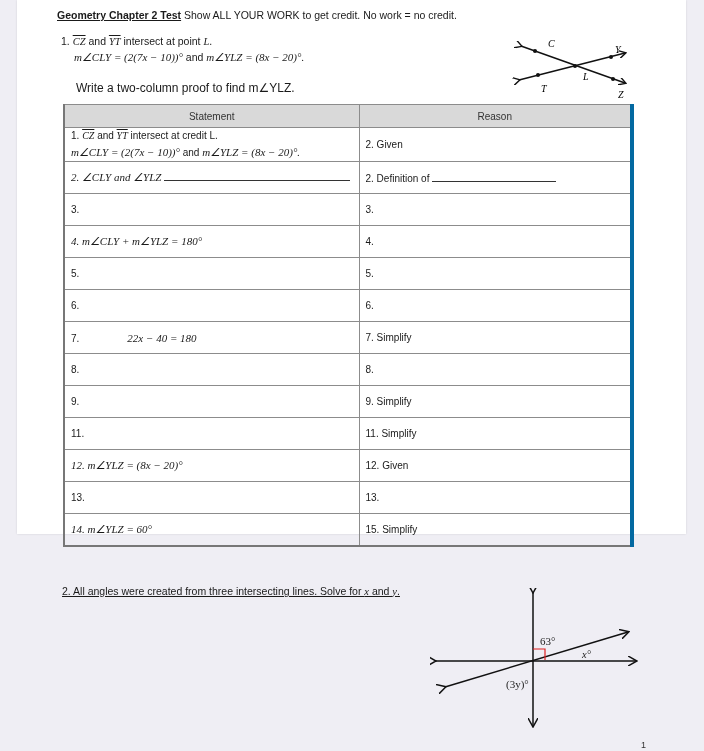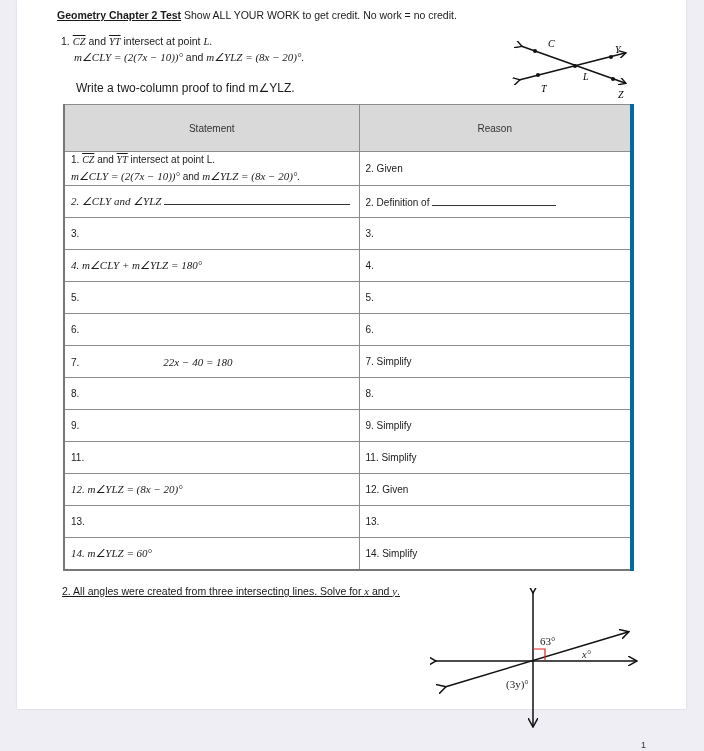--- a/index.html
+++ b/index.html
@@ -4,21 +4,21 @@
 <style>
   html, body { margin: 0; padding: 0; }
   body {
     width: 704px; height: 751px; overflow: hidden;
     background: #efeef4;
     font-family: "Liberation Sans", sans-serif;
     color: #1a1a1a;
     position: relative;
   }
   .page {
-    position: absolute; left: 17px; top: 0; width: 669px; height: 709px;
+    position: absolute; left: 17px; top: 0; width: 669px; height: 534px;
     background: #ffffff;
     box-shadow: 0 0 2px rgba(0,0,0,0.12);
   }
   .abs { position: absolute; white-space: nowrap; }
   .sans { font-family: "Liberation Sans", sans-serif; }
   .serif { font-family: "Liberation Serif", serif; }
   .ital { font-style: italic; }
 
   .header-line { left: 40px; top: 9px; font-size: 10.5px; }
   .header-title { font-weight: bold; text-decoration: underline; }
@@ -29,21 +29,21 @@
 
   .over { text-decoration: overline; font-family: "Liberation Serif", serif; font-style: italic; text-align: right; }
 
   
   .proof {
     position: absolute; left: 46px; top: 104px; width: 568px;
     border-collapse: collapse; table-layout: fixed;
     font-size: 10px;
   }
   .proof th {
-    background: #d9d9d9; font-weight: normal; height: 14px; padding: 16px;
+    background: #d9d9d9; font-weight: normal; height: 14px; padding: 4px;
     font-size: 10px; color: #333;
     border: 1px solid #8c8c8c;
   }
   .proof td {
     border: 1px solid #8c8c8c; height: 31px; padding: 0 0 0 6px;
     vertical-align: middle; overflow: hidden; white-space: nowrap;
   }
   .proof tr.first td { height: 32px; line-height: 16px; }
   .proof tr.thick td { border-top: 1.5px solid #555; }
   .proof col.c1 { width: 295px; }
@@ -101,21 +101,21 @@
       </colgroup>
     <thead>
       <tr>
         <th class="outer-l">Statement</th>
         <th class="outer-r">Reason</th>
       </tr>
     </thead>
     <tbody>
       <tr class="first">
         <td class="outer-l">
-          <div><span>1. </span><span class="over">CZ</span><span> and </span><span class="over">YT</span><span> intersect at point L.</span></div>
+          <div><span>1. </span><span class="over">CZ</span><span> and </span><span class="over">YT</span><span> intersect at credit L.</span></div>
           <div><span class="math ital">m∠CLY = (2(7x − 10))°</span><span> and </span><span class="math ital">m∠YLZ = (8x − 20)°.</span></div>
         </td>
         <td class="outer-r">2. Given</td>
       </tr>
       <tr>
         <td class="outer-l"><span class="math ital">2. ∠CLY and ∠YLZ</span> <span class="blank" style="width:186px"></span></td>
         <td class="outer-r"><span>2. Definition of</span> <span class="blank" style="width:124px"></span></td>
       </tr>
       <tr>
         <td class="outer-l">3.</td>
@@ -127,21 +127,21 @@
       </tr>
       <tr class="thick">
         <td class="outer-l">5.</td>
         <td class="outer-r">5.</td>
       </tr>
       <tr>
         <td class="outer-l">6.</td>
         <td class="outer-r">6.</td>
       </tr>
       <tr>
-        <td class="outer-l"><span>7.</span><span class="math ital" style="margin-left:84px">22x − 40 = 180</span></td>
+        <td class="outer-l"><span>7.</span><span class="math ital" style="margin-left:48px">22x − 40 = 180</span></td>
         <td class="outer-r">7. Simplify</td>
       </tr>
       <tr>
         <td class="outer-l">8.</td>
         <td class="outer-r">8.</td>
       </tr>
       <tr>
         <td class="outer-l">9.</td>
         <td class="outer-r">9. Simplify</td>
       </tr>
@@ -152,21 +152,21 @@
       <tr class="thick">
         <td class="outer-l math ital">12. m∠YLZ = (8x − 20)°</td>
         <td class="outer-r">12. Given</td>
       </tr>
       <tr>
         <td class="outer-l">13.</td>
         <td class="outer-r">13.</td>
       </tr>
       <tr>
         <td class="outer-l math ital" style="border-bottom:2px solid #777">14. m∠YLZ = 60°</td>
-        <td class="outer-r" style="border-bottom:2px solid #777">14. Simplify</td>
+        <td class="outer-r" style="border-bottom:2px solid #777">15. Simplify</td>
       </tr>
     </tbody>
   </table>
 
   <div class="abs q2-line">
     <span>2. All angles were created from three intersecting lines. Solve for </span><span class="serif ital">x</span><span> and </span><span class="serif ital">y</span><span>.</span>
   </div>
 
   <svg class="abs" style="left:413px; top:588px;" width="215" height="142">
     <defs>

